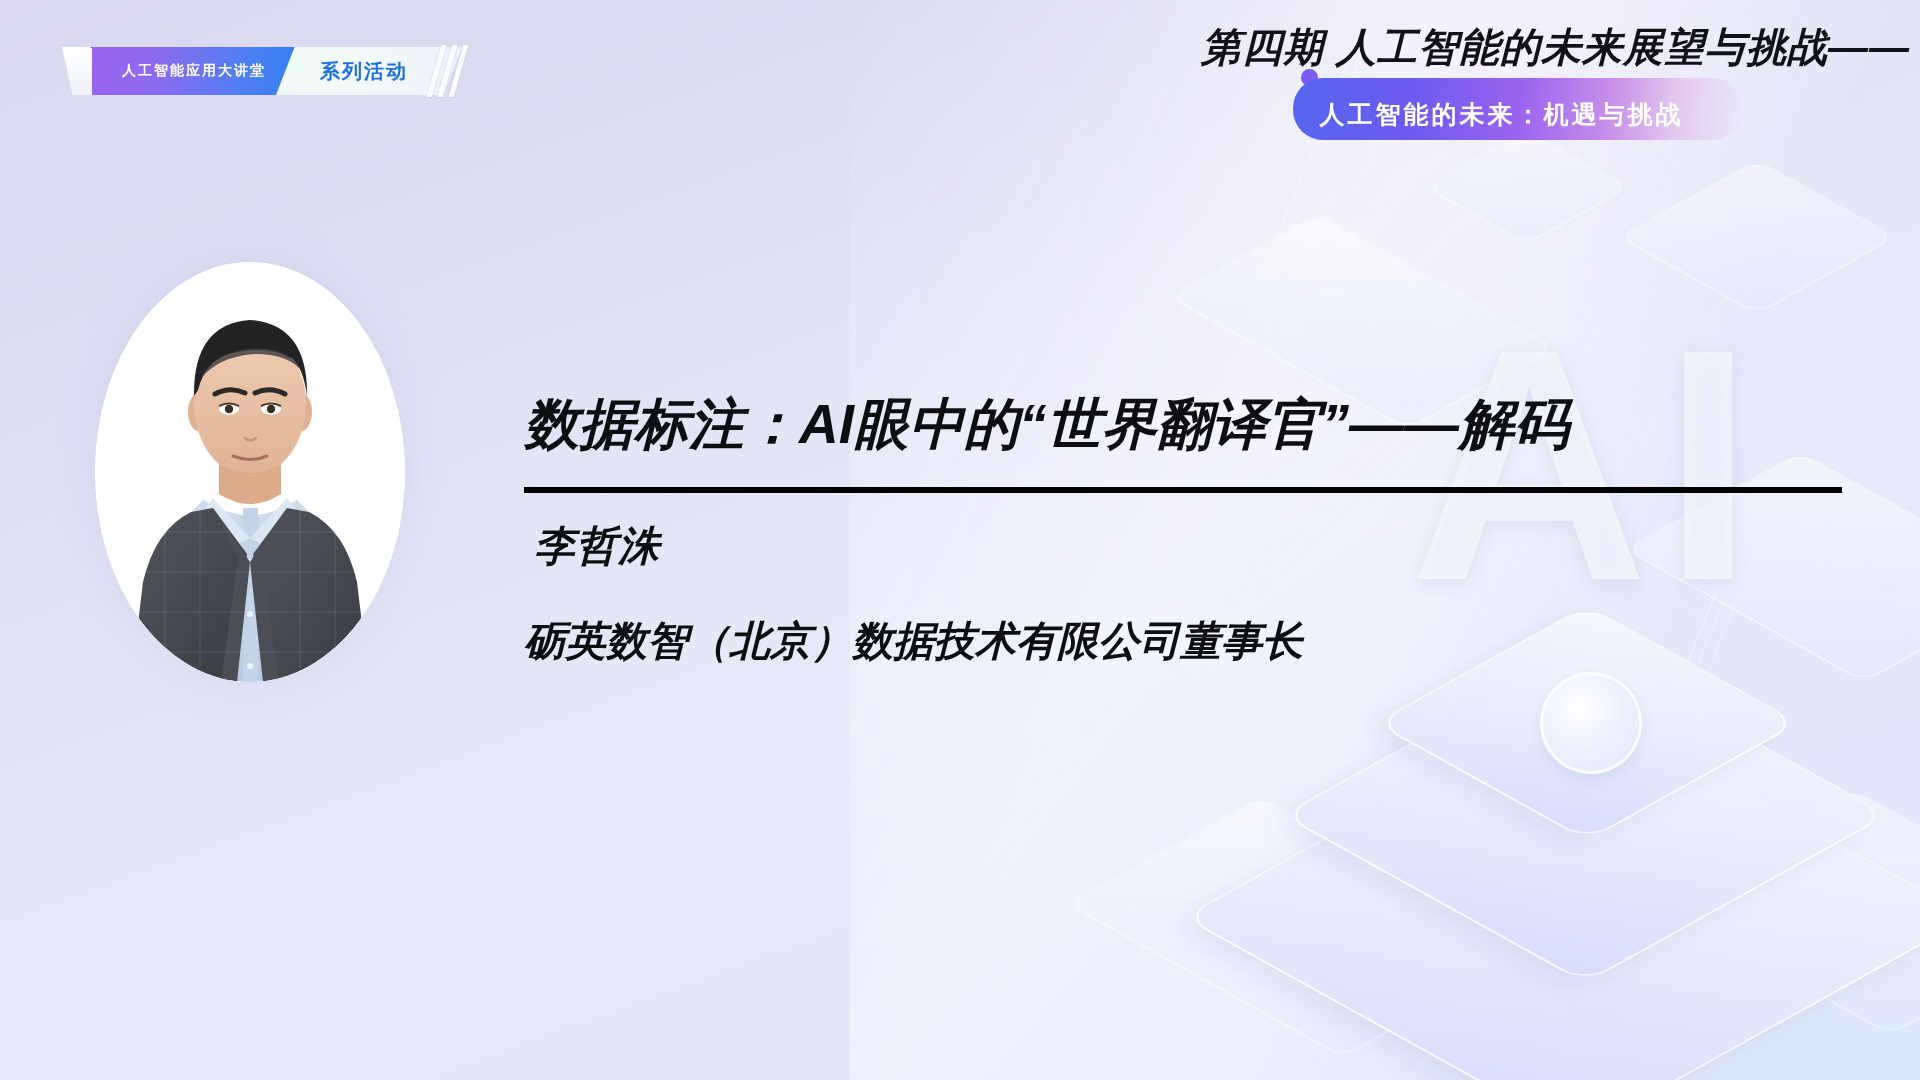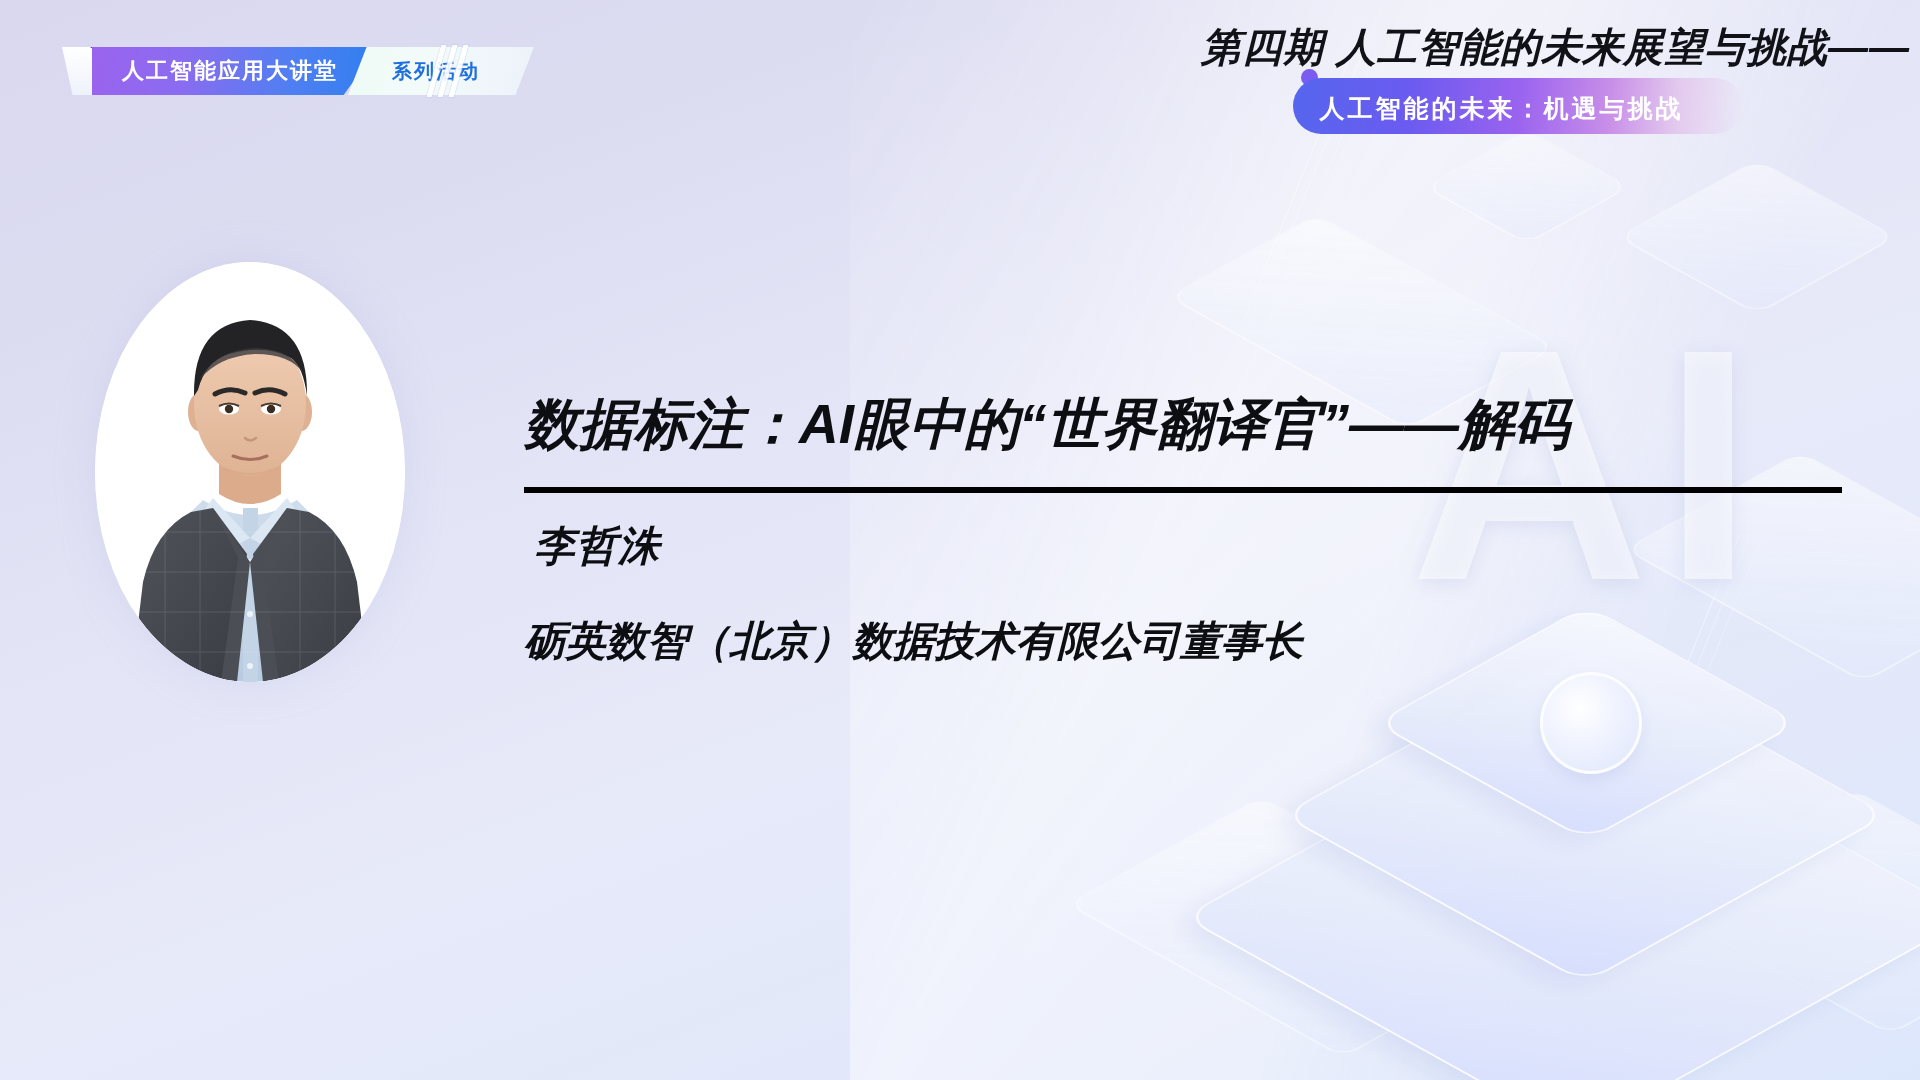--- a/index.html
+++ b/index.html
@@ -133,21 +133,21 @@
     position: relative;
     padding: 0 40px 0 30px;
     display: flex;
     align-items: center;
     background: linear-gradient(94deg, #9a63ee 0%, #8a6cf0 32%, #4f7ff2 70%, #2f7ff0 100%);
     clip-path: polygon(0 0, 100% 0, 88% 100%, 0% 100%);
     margin-left: -18px;
   }
   .flag-main-text {
     color: #ffffff;
-    font-size: 22px;
+    font-size: 14px;
     font-weight: 700;
     letter-spacing: 2px;
     white-space: nowrap;
   }
   .flag-sub {
     position: relative;
     margin-left: -30px;
     padding: 0 54px 0 44px;
     display: flex;
     align-items: center;
@@ -200,21 +200,21 @@
   }
   .header-pill-wrap {
     position: relative;
     margin-top: 8px;
     display: inline-block;
     padding-right: 84px;
   }
   .header-pill {
     position: relative;
     display: inline-block;
-    padding: 14px 60px 9px 26px;
+    padding: 20px 60px 9px 26px;
     border-radius: 30px;
     background: linear-gradient(95deg,
         #5566ee 0%,
         #6b5bf0 26%,
         #9a63ef 50%,
         #c88ee8 70%,
         #e3c9ee 85%,
         rgba(231,230,247,0) 100%);
     color: #ffffff;
     font-size: 25px;

